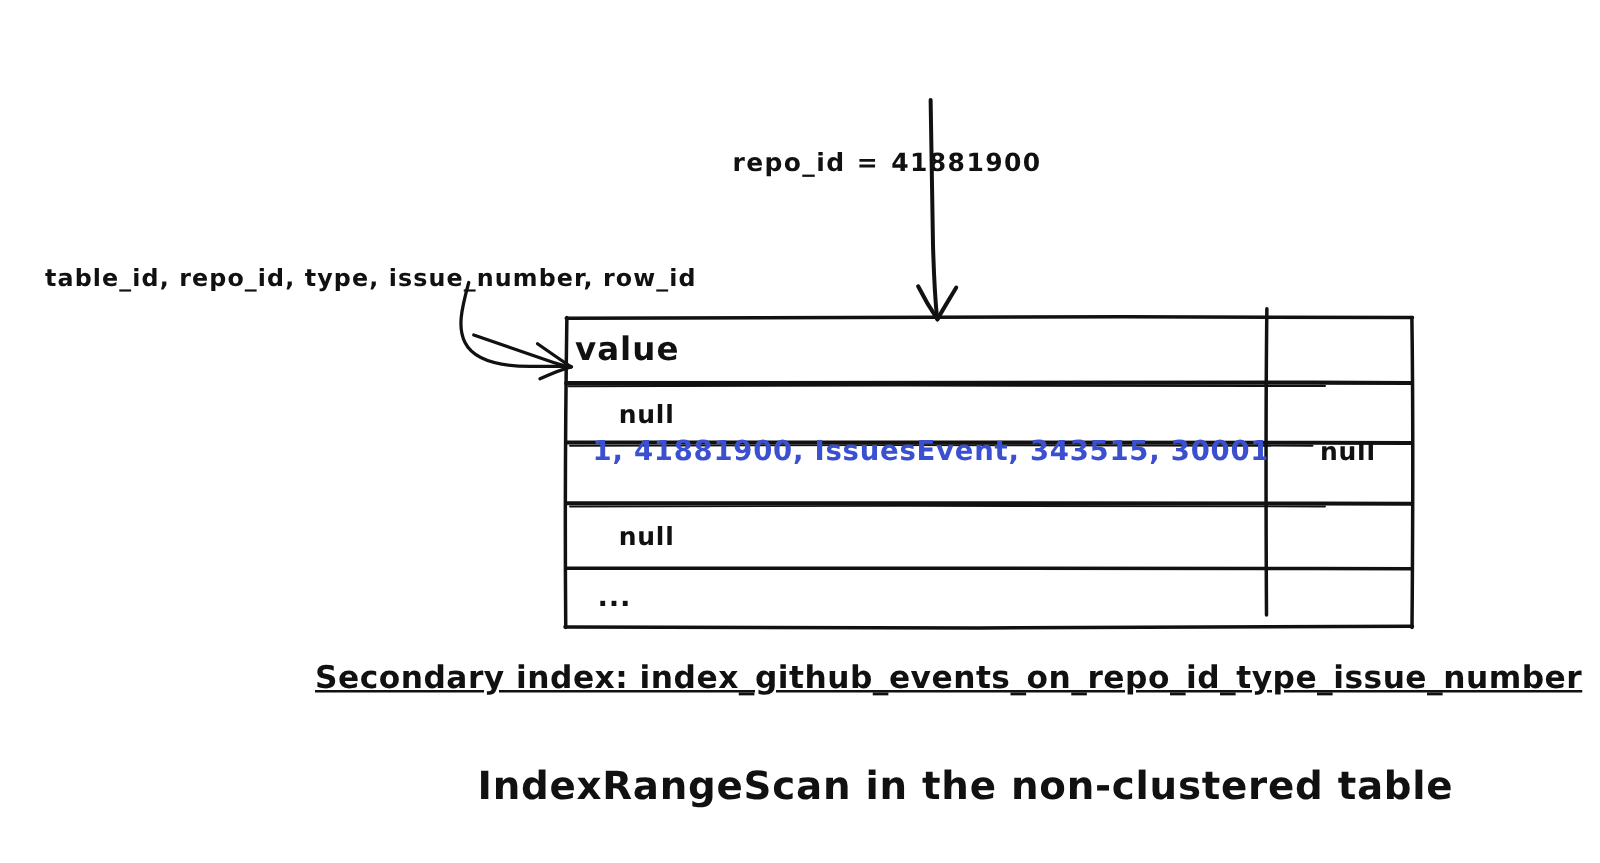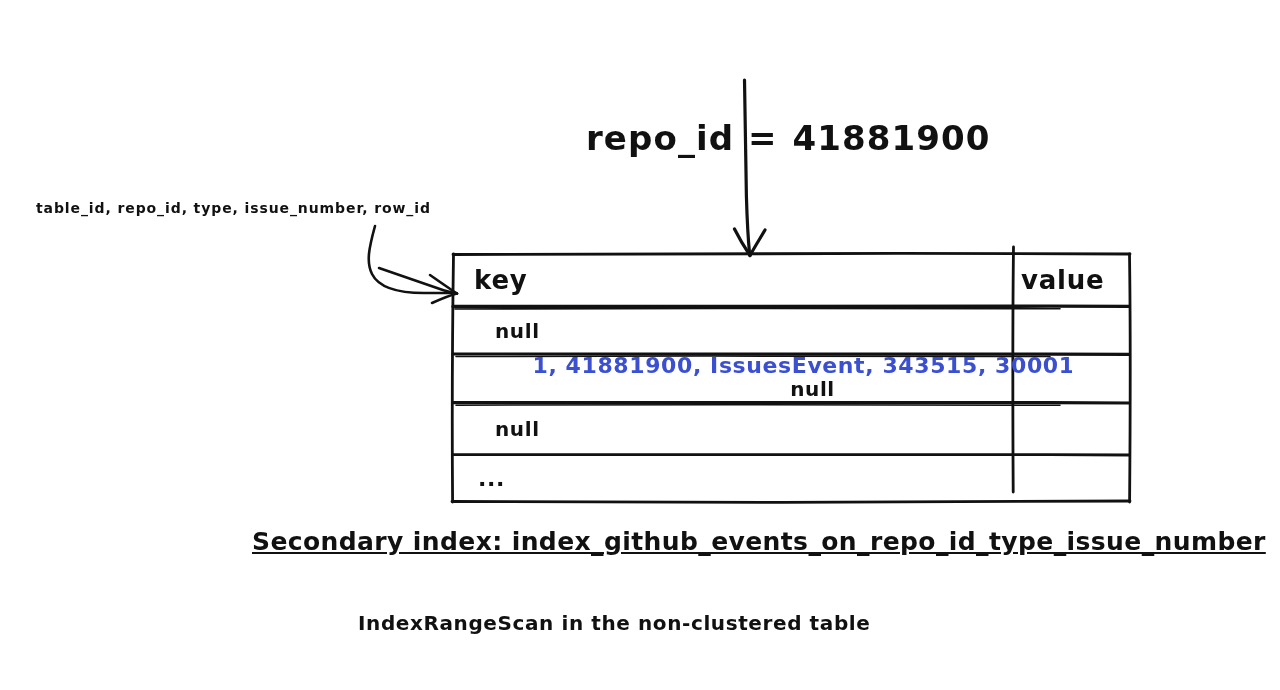--- a/index.html
+++ b/index.html
@@ -31,32 +31,32 @@
     font-weight: 600;
     letter-spacing: 0.2px;
     color: #111111;
     transform-origin: left center;
   }
 
   
   #filter-label {
     left: 586px;
     top: 118px;
-    font-size: 34px;
+    font-size: 20px;
     letter-spacing: 1.1px;
   }
   #filter-label .eq {
     letter-spacing: 2px;
   }
 
   
   #columns-label {
     left: 36px;
-    top: 200px;
-    font-size: 14px;
+    top: 212px;
+    font-size: 19px;
     letter-spacing: 0.9px;
     text-align: right;
   }
 
   
   #index-table {
     position: absolute;
     left: 452px;
     top: 253px;
     width: 678px;
@@ -84,44 +84,44 @@
     flex: 1;
     box-sizing: border-box;
     padding-left: 8px;
     font-family: "DejaVu Sans", sans-serif;
     font-weight: 600;
     white-space: nowrap;
   }
 
   #row-header { top: 0px;   height: 54px; }
   #row-0      { top: 54px;  height: 48px; }
-  #row-1      { top: 100px; height: 48px; flex-direction: column; }
+  #row-1      { top: 84px; height: 48px; }
   #row-2      { top: 150px; height: 52px; }
   #row-3      { top: 202px; height: 47px; }
 
   #row-header .cell-key,
   #row-header .cell-value { font-size: 26px; letter-spacing: 0.8px; color: #111111; }
 
   .datarow .cell-key   { font-size: 22px; letter-spacing: 0.6px; }
   .datarow .cell-value { font-size: 20px; letter-spacing: 0.6px; color: #111111; margin-left: 35px; }
 
   .ellipsis-cell { font-size: 26px; letter-spacing: 2px; color:#111111; padding-left: 26px; font-weight: 700; }
 
   
   #index-caption {
     left: 252px;
     top: 527px;
     font-size: 25px;
     letter-spacing: 0.4px;
     text-decoration: underline;
   }
   #figure-title {
-    left: 358px;
+    left: 382px;
     top: 611px;
-    font-size: 20px;
+    font-size: 31px;
     letter-spacing: 0.6px;
   }
 </style>
 </head>
 <body>
 
 <svg id="canvas" viewBox="0 0 1280 690" xmlns="http://www.w3.org/2000/svg">
   <defs>
     <style>
       .ink { fill: none; stroke: #111111; stroke-linecap: round; stroke-linejoin: round; }
@@ -171,21 +171,20 @@
 
 <div class="hand" id="filter-label">
   <span>repo_id</span><span class="eq"> = </span><span>41881900</span>
 </div>
 
 <div class="hand" id="columns-label">table_id, repo_id, type, issue_number, row_id</div>
 
 <div id="index-table">
 
   <div class="trow" id="row-header">
-    <div class="cell-key">key</div>
     <div class="cell-value">value</div>
   </div>
 
   <div class="trow datarow" id="row-0">
     <div class="cell-value">null</div>
   </div>
 
   <div class="trow datarow" id="row-1">
     <div class="cell-key" style="color:#3b50d0">1, 41881900, IssuesEvent, 343515, 30001</div>
     <div class="cell-value">null</div>

